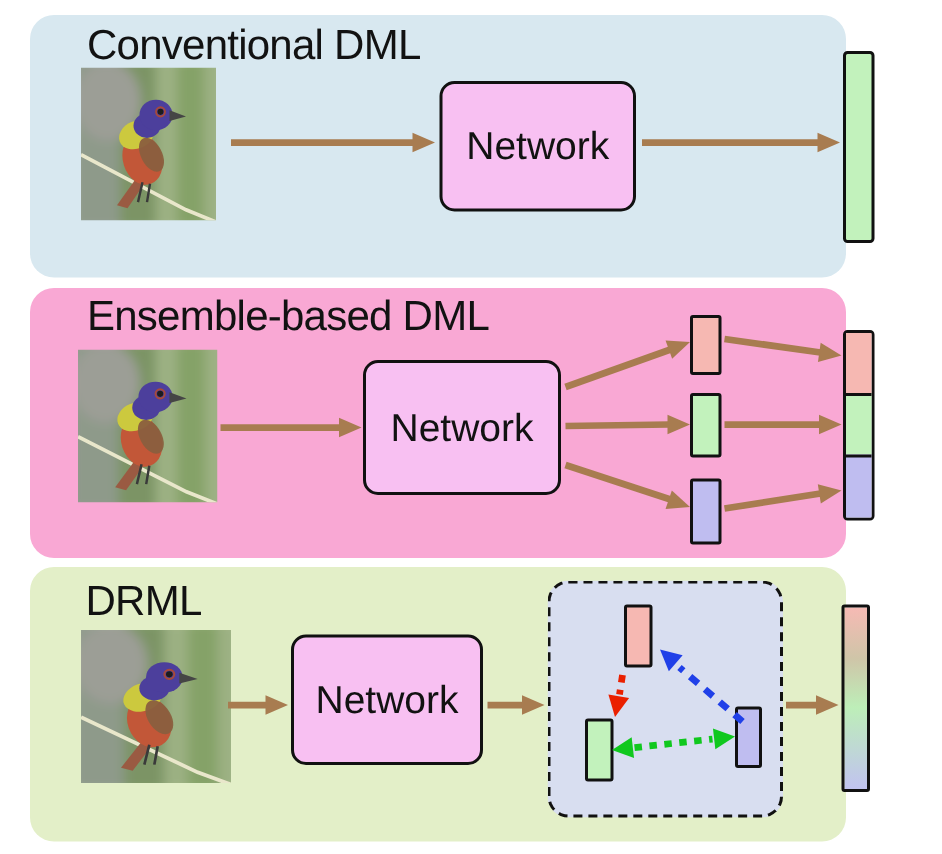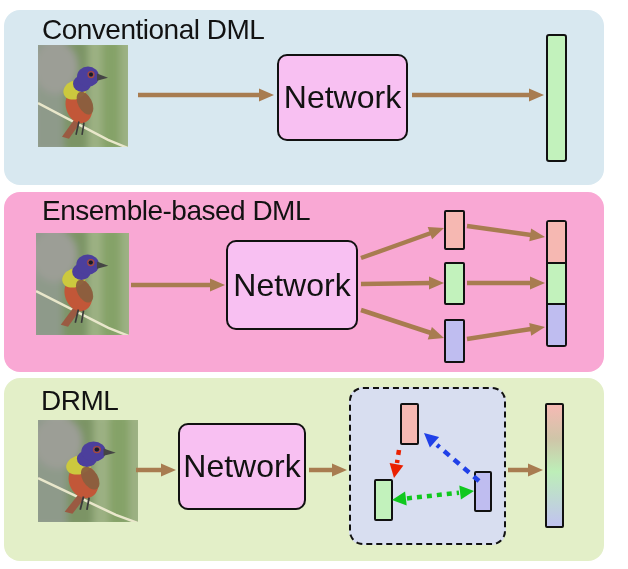--- a/index.html
+++ b/index.html
@@ -1,34 +1,34 @@
 <!DOCTYPE html>
 <html><head>
 <meta charset="utf-8">
 <style>
   html,body{margin:0;padding:0;background:#ffffff;}
   .canvas{
     position:relative;width:628px;height:569px;background:#ffffff;overflow:hidden;
     font-family:"Liberation Sans", sans-serif;
   }
-  .panel{position:absolute;left:4px;width:600px;border-radius:16px;}
+  .panel{position:absolute;left:20px;width:544px;border-radius:16px;}
   .panel-1{top:10px;height:175px;background:#d8e8f0;}
   .panel-2{top:192px;height:180px;background:#f9a8d4;}
   .panel-3{top:378px;height:183px;background:#e3efc8;}
   .panel-title{
     position:absolute;margin:0;font-size:28px;font-weight:normal;color:#121212;
     letter-spacing:-0.5px;line-height:1.15;
   }
   .bird{position:absolute;overflow:hidden;}
   .bird svg{display:block;width:100%;height:100%;}
   .network{
     position:absolute;background:#f8c0f2;border:2.5px solid #111;border-radius:10px;
     display:flex;align-items:center;justify-content:center;box-sizing:border-box;
   }
-  .network span{font-size:32px;color:#121212;}
+  .network span{font-size:26px;color:#121212;}
   .overlay{position:absolute;left:0;top:0;pointer-events:none;}
   .ebar{position:absolute;box-sizing:border-box;border:2px solid #111;border-radius:2px;}
   .bar-single{left:542px;top:24px;width:21px;height:128px;background:#c2f2bc;border-radius:3px;}
   .bar-stack{left:542px;top:28px;width:21px;height:127px;display:flex;flex-direction:column;border-radius:3px;}
   .bar-stack .seg{flex:1;}
   .bar-stack .seg + .seg{border-top:2px solid #111;}
   .seg-pink{background:#f6b8b2;}
   .seg-green{background:#c2f2bc;}
   .seg-purple{background:#bfbdf0;}
   .relation-box{

